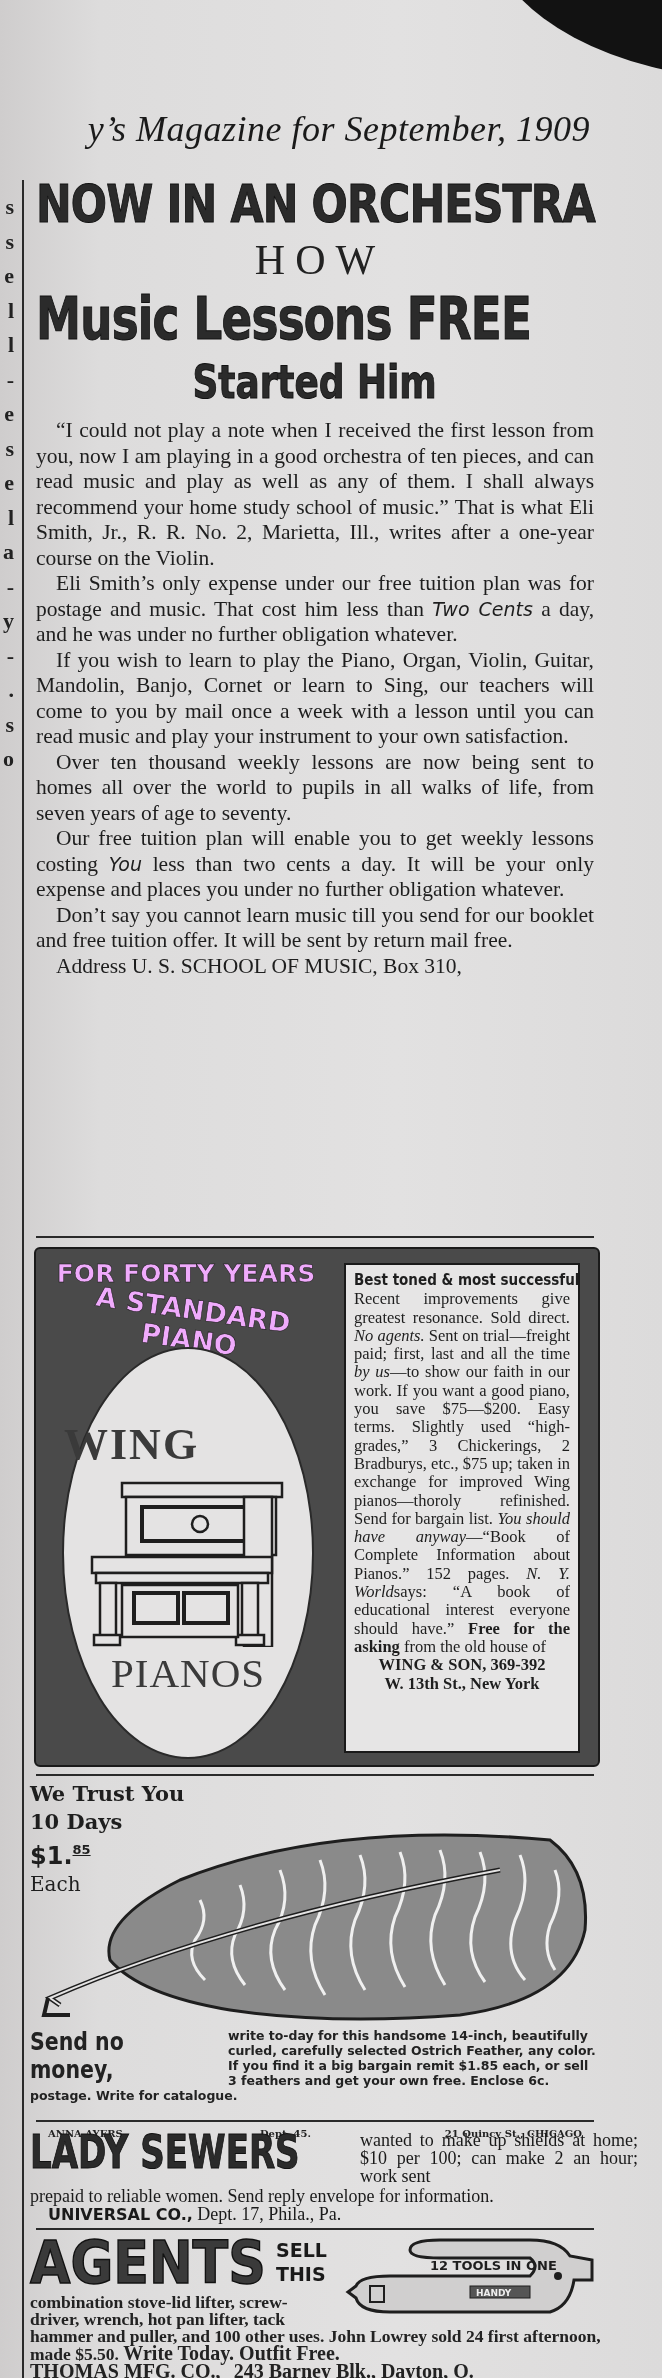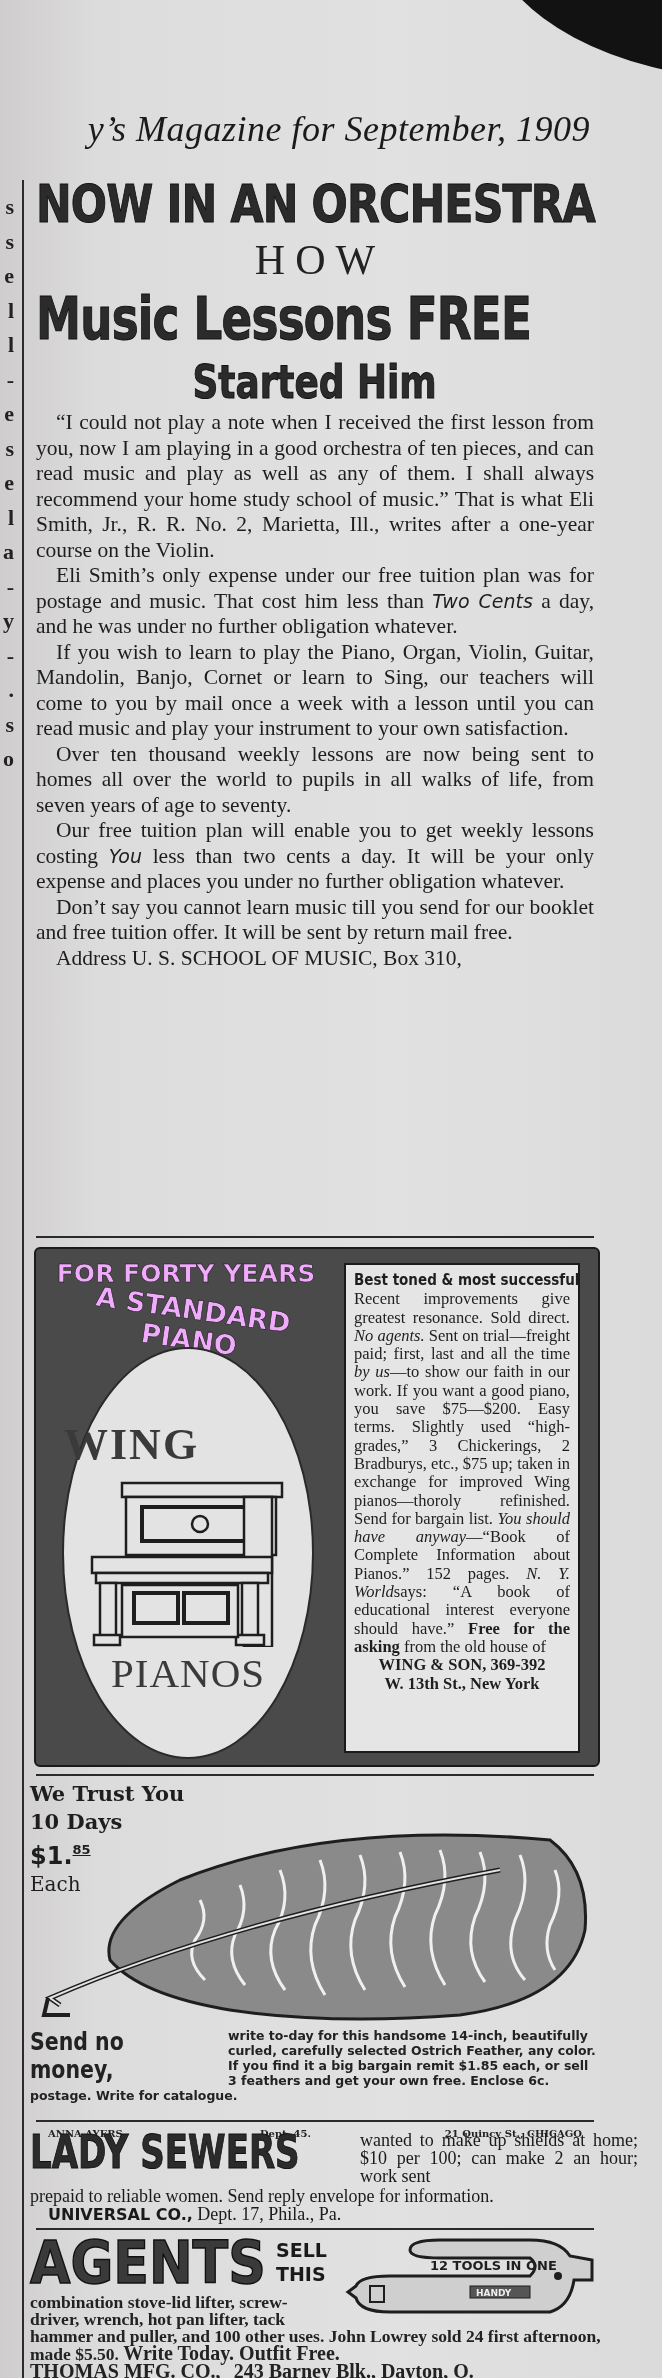--- a/index.html
+++ b/index.html
@@ -183,21 +183,21 @@
     <span>o</span>
   </div>
 
   <div class="col-rule"></div>
 
   <div class="ad ad-music">
     <div class="h1">NOW IN AN ORCHESTRA</div>
     <div class="h-how">HOW</div>
     <div class="h2">Music Lessons FREE</div>
     <div class="h3"><span>Started Him</span></div>
-    <div class="body-text" style="">
+    <div class="body-text" style="margin-top:8px;">
       <p class="lead" style="font-size:21.5px;line-height:25.5px;"><span>“I could not play a note when I received the first lesson from you, now I am playing in a good orchestra of ten pieces, and can read music and play as well as any of them. I shall always recommend your home study school of music.” That is what Eli Smith, Jr., R. R. No. 2, Marietta, Ill., writes after a one-year course on the Violin.</span></p>
       <p><span>Eli Smith’s only expense under our free tuition plan was for postage and music. That cost him less than</span> <em>Two Cents</em> <span>a day, and he was under no further obligation whatever.</span></p>
       <p>If you wish to learn to play the Piano, Organ, Violin, Guitar, Mandolin, Banjo, Cornet or learn to Sing, our teachers will come to you by mail once a week with a lesson until you can read music and play your instrument to your own satisfaction.</p>
       <p>Over ten thousand weekly lessons are now being sent to homes all over the world to pupils in all walks of life, from seven years of age to seventy.</p>
       <p><span>Our free tuition plan will enable you to get weekly lessons costing</span> <em>You</em> <span>less than two cents a day. It will be your only expense and places you under no further obligation whatever.</span></p>
       <p>Don’t say you cannot learn music till you send for our booklet and free tuition offer. It will be sent by return mail free.</p>
       <p style="text-indent:20px;">Address U. S. SCHOOL OF MUSIC, Box 310,</p>
     </div>
   </div>
 

